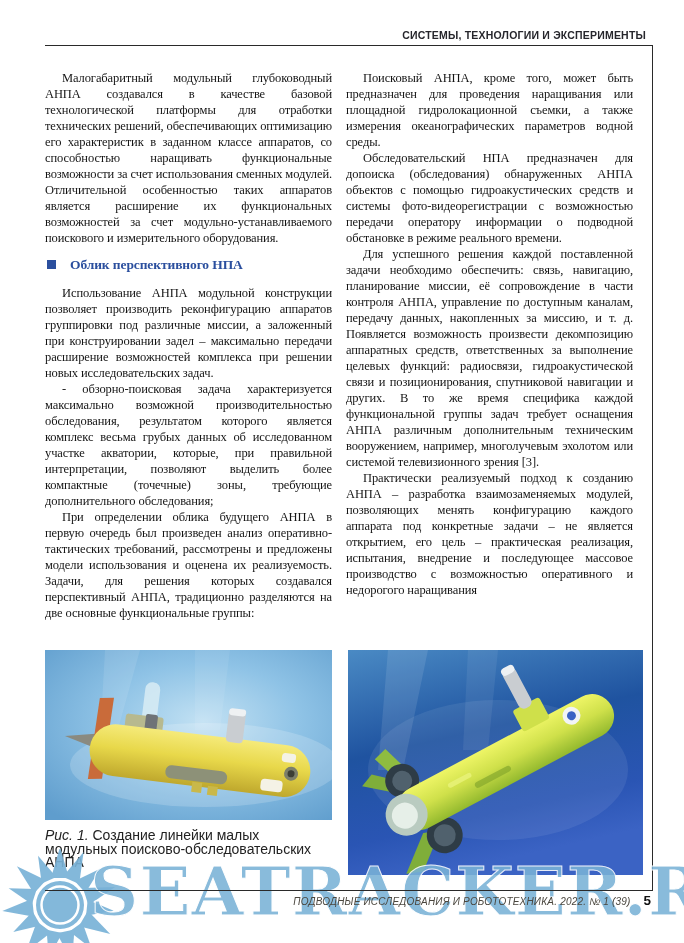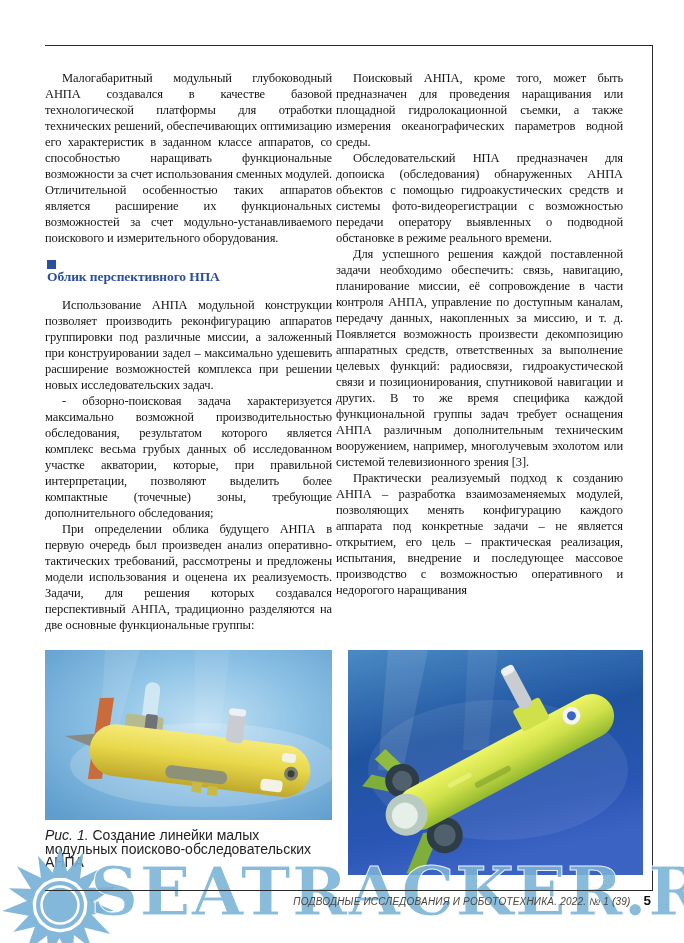--- a/index.html
+++ b/index.html
@@ -13,30 +13,30 @@
   .running-head {
     position:absolute; top:29px; left:45px; width:601px;
     text-align:right; font-family:"Liberation Sans", sans-serif;
     font-size:10.5px; font-weight:bold; letter-spacing:.2px; color:#26262c;
   }
   .header-rule { position:absolute; top:45px; left:45px; width:608px; height:1px; background:#2a2a2a; }
   .frame-vline { position:absolute; top:45px; left:652px; width:1px; height:846px; background:#2a2a2a; }
   
   .columns {
     position:absolute; top:70px; left:45px; width:601px; height:578px;
-    display:flex; gap:4px; overflow:hidden;
+    display:flex; gap:14px; overflow:hidden;
   }
   .col {
     width:287px; height:100%; overflow:hidden;
     font-size:12.5px; line-height:16px; text-align:justify; letter-spacing:-0.1px;
   }
   .col p { text-indent:17px; }
   .section-heading {
     display:flex; align-items:flex-start; margin:11px 0 12px 2px;
-    color:#2b4f9e; font-weight:bold; font-size:13.5px; line-height:16px;flex-direction:column;
+    color:#2b4f9e; font-weight:bold; font-size:13.5px; line-height:16px;
   }
   .bullet-square {
     flex:0 0 auto; width:9px; height:9px; margin:3px 14px 0 0; background:#2b4f9e;
   }
   
   .figure-left  { position:absolute; top:650px; left:45px;  width:287px; height:170px; }
   .figure-right { position:absolute; top:650px; left:348px; width:295px; height:225px; }
   .figure-left svg, .figure-right svg { display:block; width:100%; height:100%; }
   .fig-caption {
     position:absolute; top:829px; left:45px; width:290px;
@@ -61,37 +61,38 @@
     font-family:"DejaVu Serif", serif; font-weight:bold; font-size:67px; line-height:1;
     letter-spacing:1px; color:#79b2d7; opacity:.88;
     -webkit-text-stroke:1px #ffffff;
   }
 </style>
 </head>
 <body>
 
 <div class="page">
 
+  <div class="running-head">СИСТЕМЫ, ТЕХНОЛОГИИ И ЭКСПЕРИМЕНТЫ</div>
   <div class="header-rule"></div>
   <div class="frame-vline"></div>
 
   <div class="columns">
     <div class="col">
       <p>Малогабаритный модульный глубоководный АНПА создавался в качестве базовой технологической платформы для отработки технических решений, обеспечивающих оптимизацию его характеристик в заданном классе аппаратов, со способностью наращивать функциональные возможности за счет использования сменных модулей. Отличительной особенностью таких аппаратов является расширение их функциональных возможностей за счет модульно-устанавливаемого поискового и измерительного оборудования.</p>
       <div class="section-heading">
         <span class="bullet-square"></span>
         <span>Облик перспективного НПА</span>
       </div>
-      <p>Использование АНПА модульной конструкции позволяет производить реконфигурацию аппаратов группировки под различные миссии, а заложенный при конструировании задел – максимально удешевить расширение возможностей комплекса при решении новых исследовательских задач.</p>
+      <p>Использование АНПА модульной конструкции позволяет производить реконфигурацию аппаратов группировки под различные миссии, а заложенный при конструировании задел – максимально передачи расширение возможностей комплекса при решении новых исследовательских задач.</p>
       <p>- обзорно-поисковая задача характеризуется максимально возможной производительностью обследования, результатом которого является комплекс весьма грубых данных об исследованном участке акватории, которые, при правильной интерпретации, позволяют выделить более компактные (точечные) зоны, требующие дополнительного обследования;</p>
       <p>При определении облика будущего АНПА в первую очередь был произведен анализ оперативно-тактических требований, рассмотрены и предложены модели использования и оценена их реализуемость. Задачи, для решения которых создавался перспективный АНПА, традиционно разделяются на две основные функциональные группы:</p>
     </div>
     <div class="col">
       <p>Поисковый АНПА, кроме того, может быть предназначен для проведения наращивания или площадной гидролокационной съемки, а также измерения океанографических параметров водной среды.</p>
-      <p>Обследовательский НПА предназначен для допоиска (обследования) обнаруженных АНПА объектов с помощью гидроакустических средств и системы фото-видеорегистрации с возможностью передачи оператору выявленных о подводной обстановке в режиме реального времени.</p>
+      <p>Обследовательский НПА предназначен для допоиска (обследования) обнаруженных АНПА объектов с помощью гидроакустических средств и системы фото-видеорегистрации с возможностью передачи оператору информации о подводной обстановке в режиме реального времени.</p>
       <p>Для успешного решения каждой поставленной задачи необходимо обеспечить: связь, навигацию, планирование миссии, её сопровождение в части контроля АНПА, управление по доступным каналам, передачу данных, накопленных за миссию, и т. д. Появляется возможность произвести декомпозицию аппаратных средств, ответственных за выполнение целевых функций: радиосвязи, гидроакустической связи и позиционирования, спутниковой навигации и других. В то же время специфика каждой функциональной группы задач требует оснащения АНПА различным дополнительным техническим вооружением, например, многолучевым эхолотом или системой телевизионного зрения [3].</p>
       <p>Практически реализуемый подход к созданию АНПА – разработка взаимозаменяемых модулей, позволяющих менять конфигурацию каждого аппарата под конкретные задачи – не является открытием, его цель – практическая реализация, испытания, внедрение и последующее массовое производство с возможностью оперативного и недорогого наращивания</p>
     </div>
   </div>
 
   <div class="figure-left">
     <svg viewBox="0 0 287 170">
       <defs>
         <radialGradient id="bgL" cx="55%" cy="42%" r="75%">
           <stop offset="0%" stop-color="#c2e1f3"></stop>

